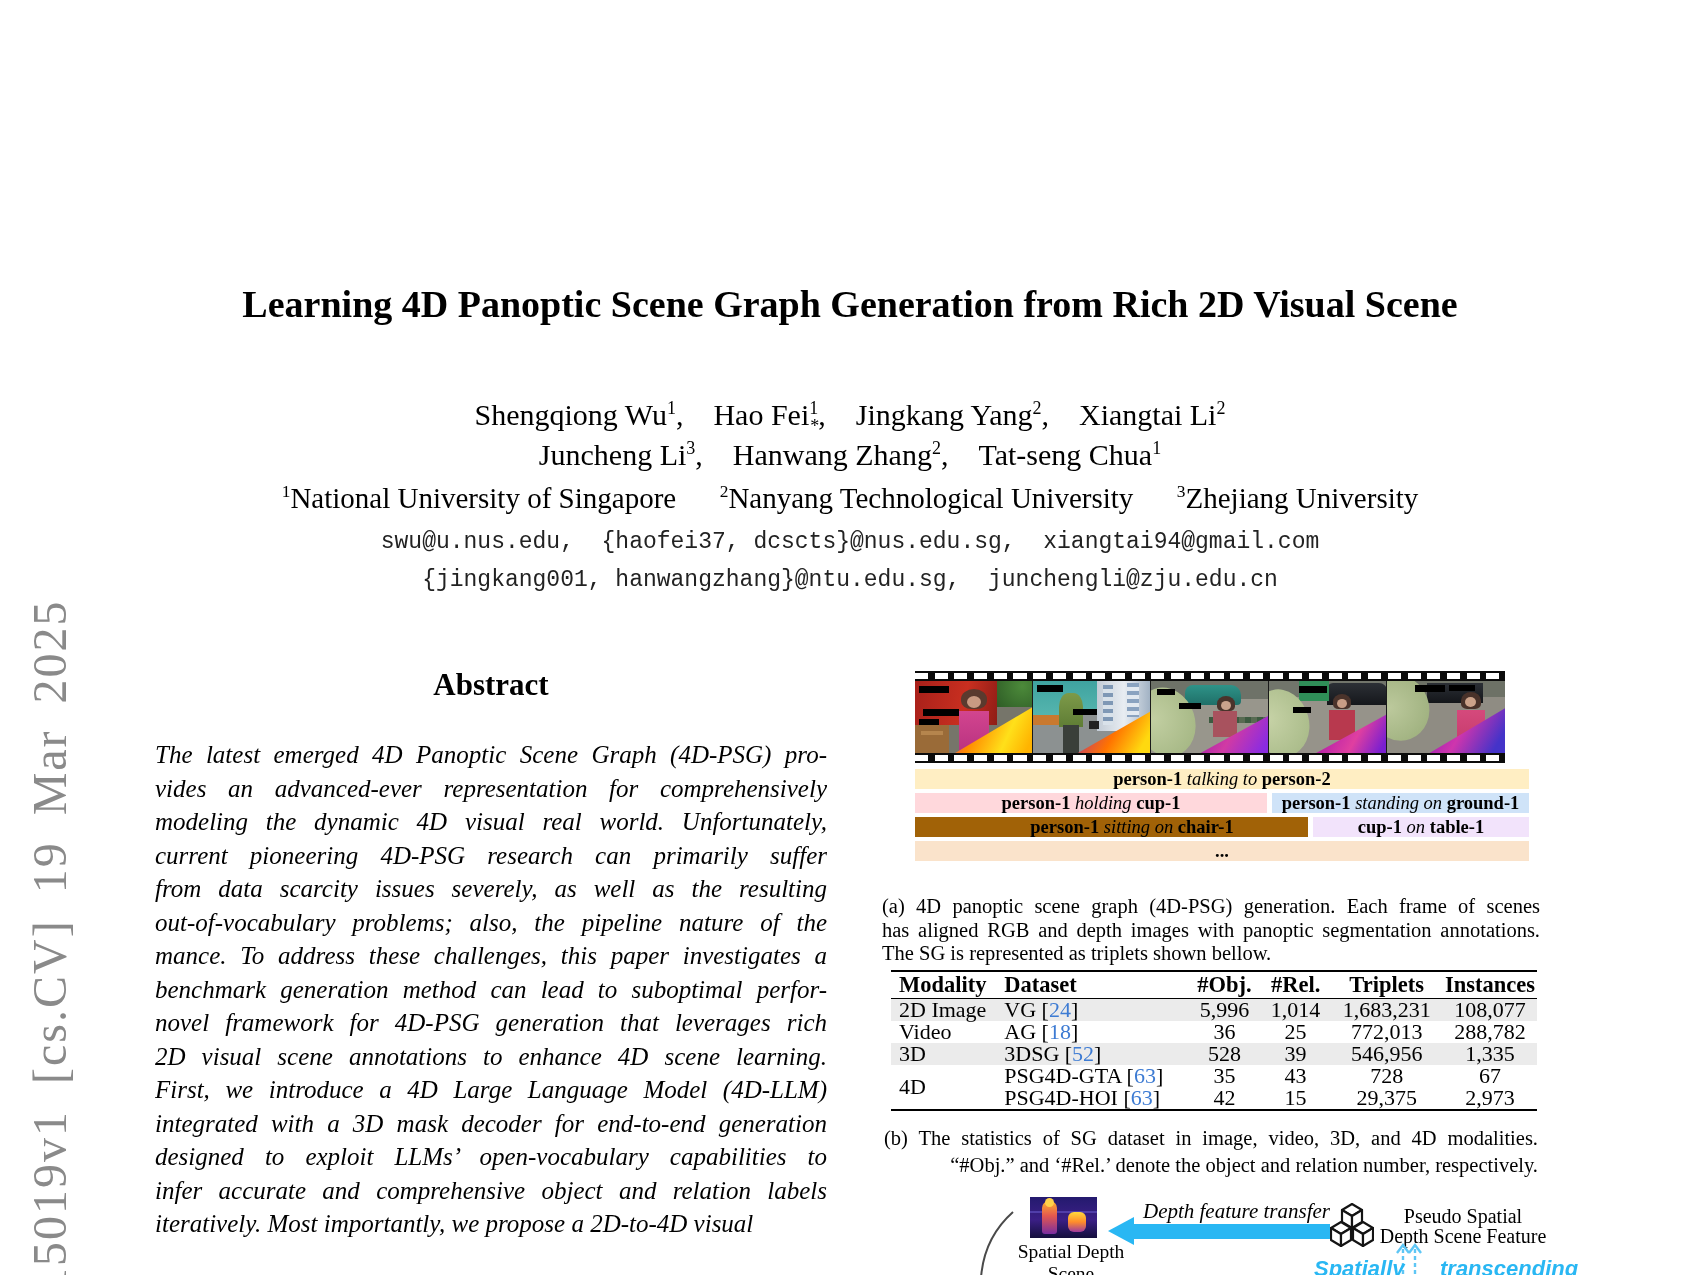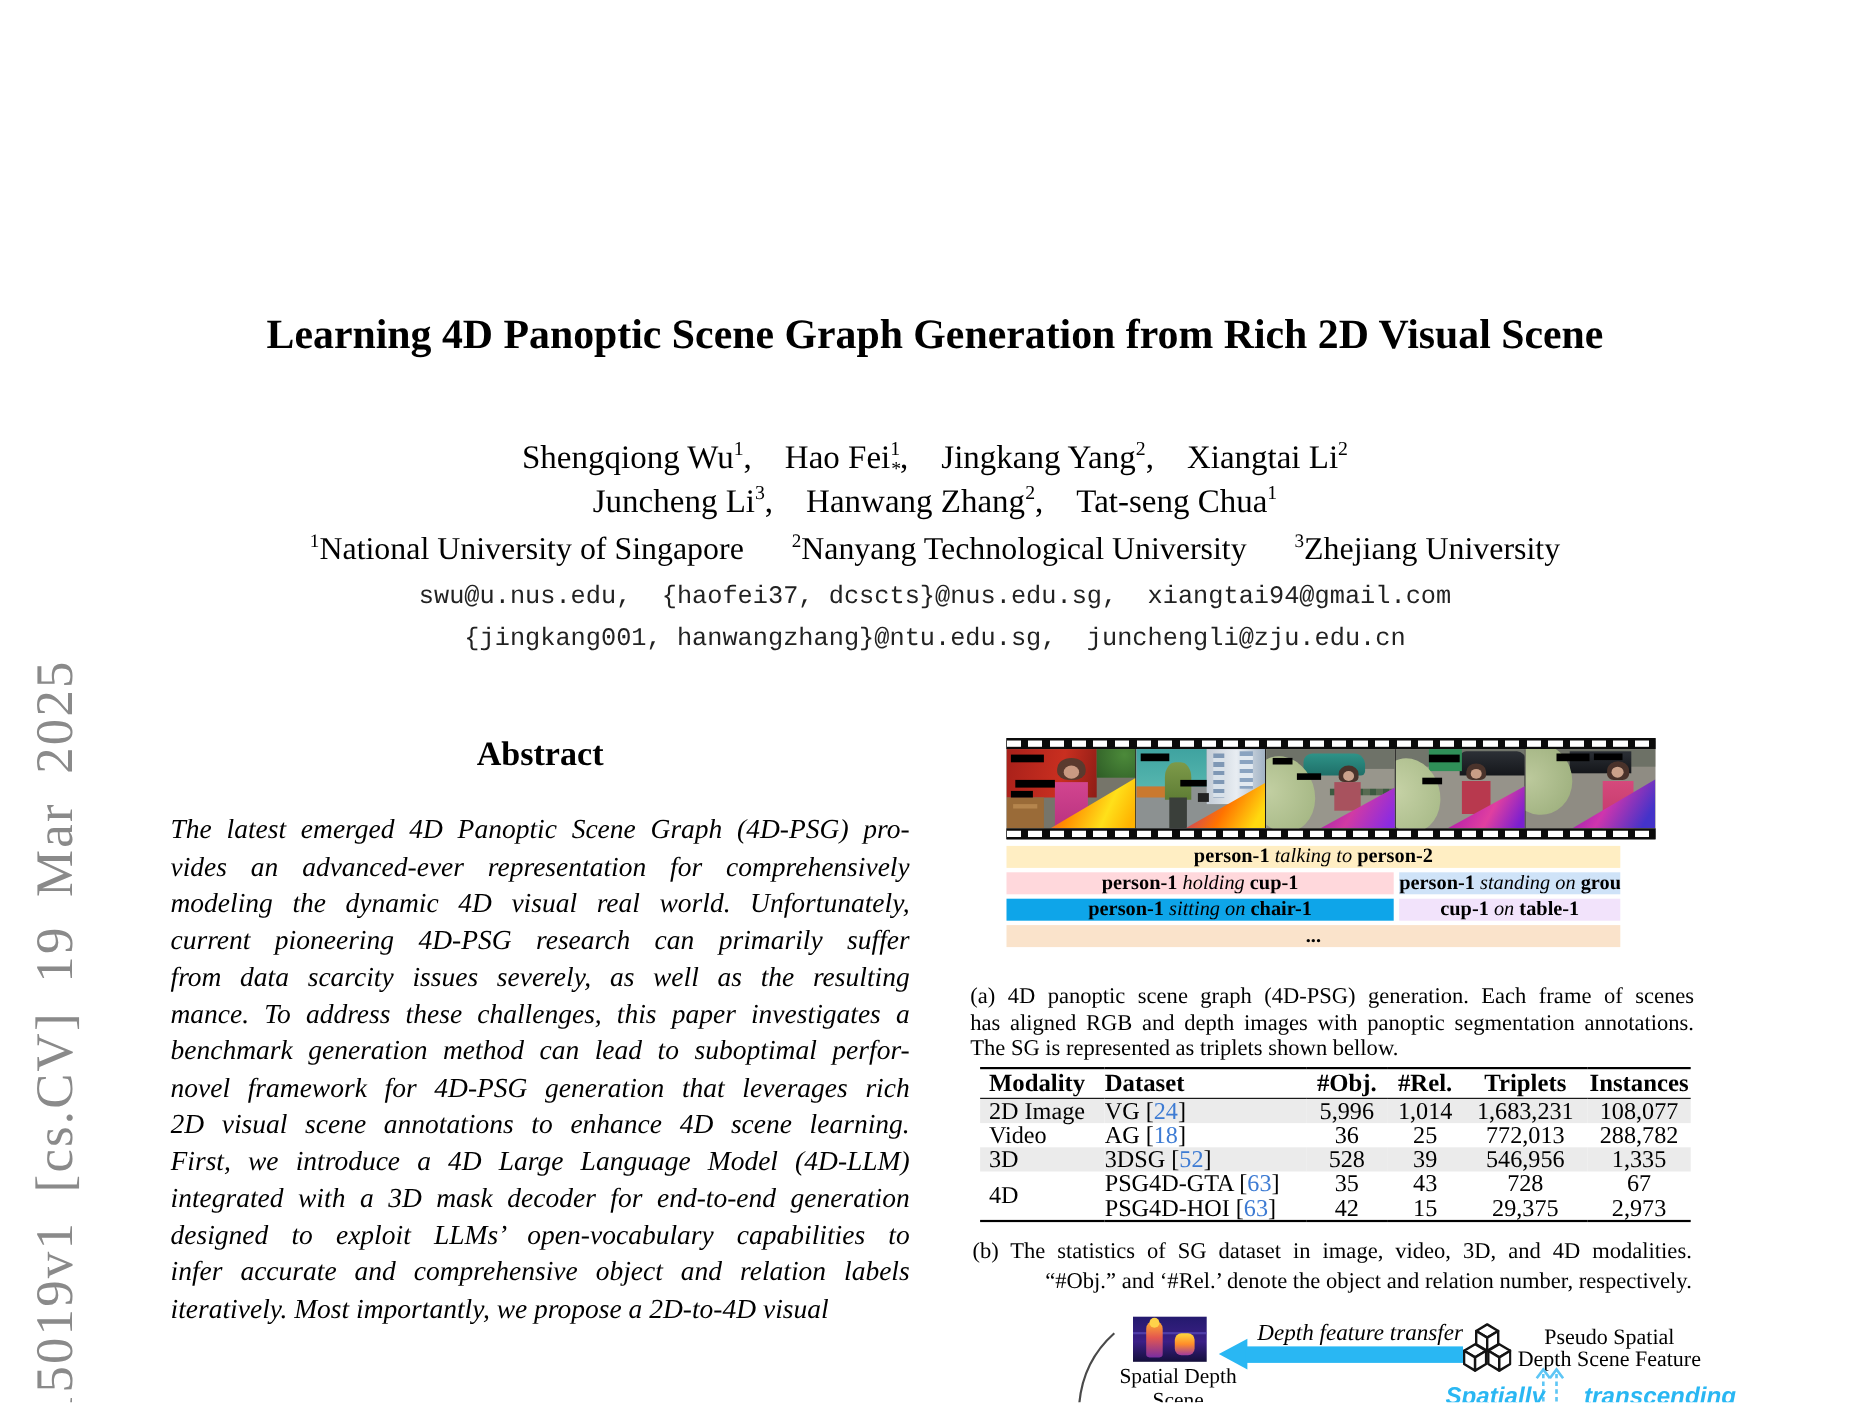--- a/index.html
+++ b/index.html
@@ -35,21 +35,21 @@
   .spr{height:10px;box-sizing:border-box;background-color:#0b0b0b;
        background-image:repeating-linear-gradient(90deg,#fff 0 13px,#0b0b0b 13px 19.7px);
        border-top:2px solid #0b0b0b;border-bottom:2px solid #0b0b0b;}
   #frames{display:flex;width:590px;}
   .frame{position:relative;width:118px;height:72px;overflow:hidden;box-sizing:border-box;
          border-right:1px solid #1a1a1a;}
   .frame:last-child{border-right:none;}
   .sh{position:absolute;}
 
   
-  #trip{position:absolute;left:915px;top:769px;width:558px;font-size:18.5px;}
+  #trip{position:absolute;left:915px;top:769px;width:614px;font-size:18.5px;}
   .trow{display:flex;gap:5px;margin-bottom:4px;height:20px;}
   .tcell{line-height:20px;text-align:center;overflow:hidden;white-space:nowrap;}
   .tcell.full{flex:1;} .tcell.left{width:352px;} .tcell.right{flex:1;}
 
   
   #capA{position:absolute;left:882px;top:895px;width:658px;font-size:20.5px;}
   #capA .cap-line{height:23.5px;overflow:hidden;}
   #capB{position:absolute;left:884px;top:1127px;width:654px;font-size:20.5px;}
   #capB .cap-line{height:26.5px;overflow:hidden;text-align:right;}
 
@@ -106,20 +106,21 @@
       <div class="email-line">{jingkang001, hanwangzhang}@ntu.edu.sg,  junchengli@zju.edu.cn</div>
     </div>
 
   <div class="abs-head">Abstract</div>
   <div id="abs">
       <div class="abs-line just">The latest emerged 4D Panoptic Scene Graph (4D-PSG) pro-</div>
       <div class="abs-line just">vides an advanced-ever representation for comprehensively</div>
       <div class="abs-line just">modeling the dynamic 4D visual real world. Unfortunately,</div>
       <div class="abs-line just">current pioneering 4D-PSG research can primarily suffer</div>
       <div class="abs-line just">from data scarcity issues severely, as well as the resulting</div>
+      <div class="abs-line just">out-of-vocabulary problems; also, the pipeline nature of the</div>
       <div class="abs-line just">mance. To address these challenges, this paper investigates a</div>
       <div class="abs-line just">benchmark generation method can lead to suboptimal perfor-</div>
       <div class="abs-line just">novel framework for 4D-PSG generation that leverages rich</div>
       <div class="abs-line just">2D visual scene annotations to enhance 4D scene learning.</div>
       <div class="abs-line just">First, we introduce a 4D Large Language Model (4D-LLM)</div>
       <div class="abs-line just">integrated with a 3D mask decoder for end-to-end generation</div>
       <div class="abs-line just">designed to exploit LLMs’ open-vocabulary capabilities to</div>
       <div class="abs-line just">infer accurate and comprehensive object and relation labels</div>
       <div class="abs-line">iteratively. Most importantly, we propose a 2D-to-4D visual</div>
     </div>
@@ -193,21 +194,21 @@
   </div>
   <div id="trip">
       <div class="trow">
         <div class="tcell full" style="background: rgb(255, 238, 195);"><b>person-1</b>&nbsp;<i>talking to</i>&nbsp;<b>person-2</b></div>
       </div>
       <div class="trow">
         <div class="tcell left" style="background: rgb(255, 216, 220);"><b>person-1</b>&nbsp;<i>holding</i>&nbsp;<b>cup-1</b></div>
         <div class="tcell right" style="background: rgb(207, 227, 248);"><b>person-1</b>&nbsp;<i>standing on</i>&nbsp;<b>ground-1</b></div>
       </div>
       <div class="trow">
-        <div class="tcell left" style="background: #0ea5e9;"><b>person-1</b>&nbsp;<i>sitting on</i>&nbsp;<b>chair-1</b></div>
+        <div class="tcell left" style="background: #a16207; padding-left: 41px;"><b>person-1</b>&nbsp;<i>sitting on</i>&nbsp;<b>chair-1</b></div>
         <div class="tcell right" style="background: rgb(242, 227, 251);"><b>cup-1</b>&nbsp;<i>on</i>&nbsp;<b>table-1</b></div>
       </div>
       <div class="trow">
         <div class="tcell full" style="background: rgb(250, 227, 203);"><b>...</b></div>
       </div>
     </div>
   <div id="capA">
       <div class="cap-line just">(a) 4D panoptic scene graph (4D-PSG) generation. Each frame of scenes</div>
       <div class="cap-line just">has aligned RGB and depth images with panoptic segmentation annotations.</div>
       <div class="cap-line">The SG is represented as triplets shown bellow.</div>

